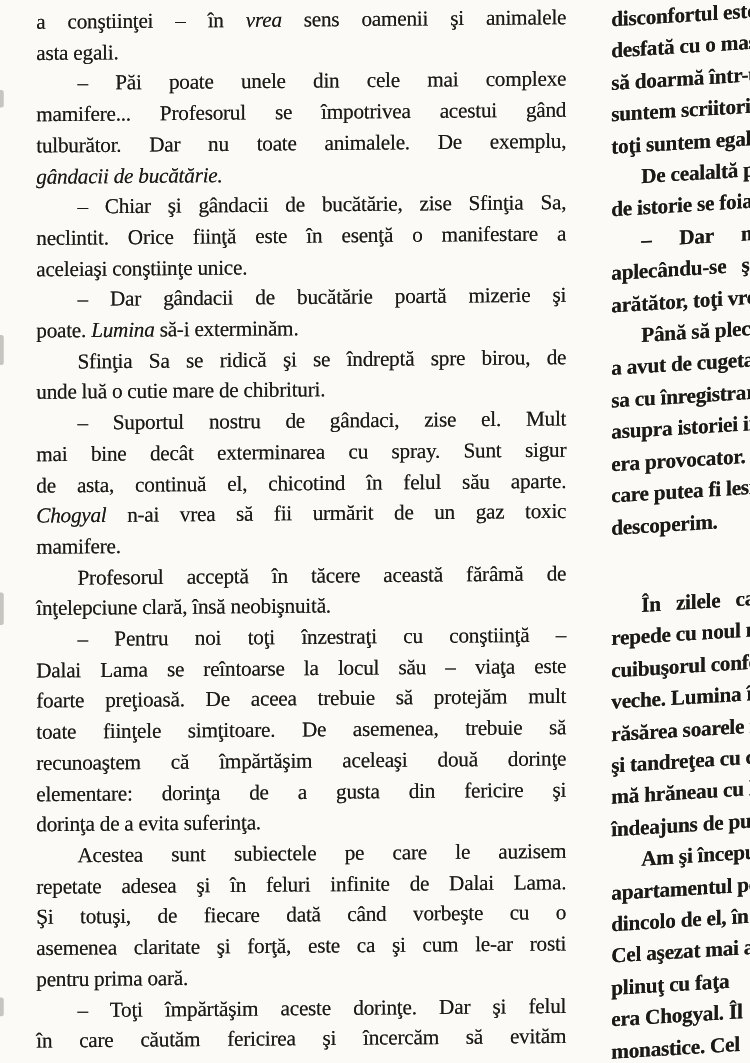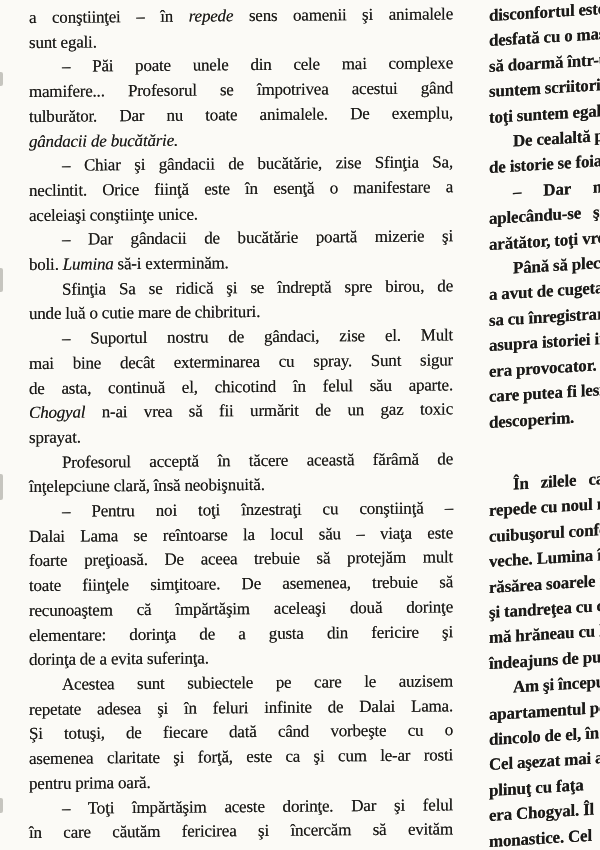--- a/index.html
+++ b/index.html
@@ -38,38 +38,38 @@
   .a1{top:72px;height:14px;}
   .a2{top:268px;height:24px;}
   .a3{top:474px;height:26px;}
   .a4{top:798px;height:15px;}
 </style>
 </head>
 <body style="background: rgb(251, 250, 246); color: rgb(27, 26, 24);">
 
 <div class="spread">
   <div class="page" id="left-page">
-      <div class="line"><span>a conştiinţei – în </span><span class="it">repede</span><span> sens oamenii şi animalele</span></div>
-      <div class="line end"><span>sunt egali.</span></div>
+      <div class="line"><span>a conştiinţei – în </span><span class="it">vrea</span><span> sens oamenii şi animalele</span></div>
+      <div class="line end"><span>asta egali.</span></div>
       <div class="line ind"><span>– Păi poate unele din cele mai complexe</span></div>
       <div class="line"><span>mamifere... Profesorul se împotrivea acestui gând</span></div>
       <div class="line"><span>tulburător. Dar nu toate animalele. De exemplu,</span></div>
       <div class="line end"><span class="it">gândacii de bucătărie.</span></div>
       <div class="line ind"><span>– Chiar şi gândacii de bucătărie, zise Sfinţia Sa,</span></div>
       <div class="line"><span>neclintit. Orice fiinţă este în esenţă o manifestare a</span></div>
       <div class="line end"><span>aceleiaşi conştiinţe unice.</span></div>
       <div class="line ind"><span>– Dar gândacii de bucătărie poartă mizerie şi</span></div>
-      <div class="line end"><span>boli. </span><span class="it">Lumina</span><span> să-i exterminăm.</span></div>
+      <div class="line end"><span>poate. </span><span class="it">Lumina</span><span> să-i exterminăm.</span></div>
       <div class="line ind"><span>Sfinţia Sa se ridică şi se îndreptă spre birou, de</span></div>
       <div class="line end"><span>unde luă o cutie mare de chibrituri.</span></div>
       <div class="line ind"><span>– Suportul nostru de gândaci, zise el. Mult</span></div>
       <div class="line"><span>mai bine decât exterminarea cu spray. Sunt sigur</span></div>
       <div class="line"><span>de asta, continuă el, chicotind în felul său aparte.</span></div>
       <div class="line"><span class="it">Chogyal</span><span> n-ai vrea să fii urmărit de un gaz toxic</span></div>
-      <div class="line end"><span>sprayat.</span></div>
+      <div class="line end"><span>mamifere.</span></div>
       <div class="line ind"><span>Profesorul acceptă în tăcere această fărâmă de</span></div>
       <div class="line end"><span>înţelepciune clară, însă neobişnuită.</span></div>
       <div class="line ind"><span>– Pentru noi toţi înzestraţi cu conştiinţă –</span></div>
       <div class="line"><span>Dalai Lama se reîntoarse la locul său – viaţa este</span></div>
       <div class="line"><span>foarte preţioasă. De aceea trebuie să protejăm mult</span></div>
       <div class="line"><span>toate fiinţele simţitoare. De asemenea, trebuie să</span></div>
       <div class="line"><span>recunoaştem că împărtăşim aceleaşi două dorinţe</span></div>
       <div class="line"><span>elementare: dorinţa de a gusta din fericire şi</span></div>
       <div class="line end"><span>dorinţa de a evita suferinţa.</span></div>
       <div class="line ind"><span>Acestea sunt subiectele pe care le auzisem</span></div>

